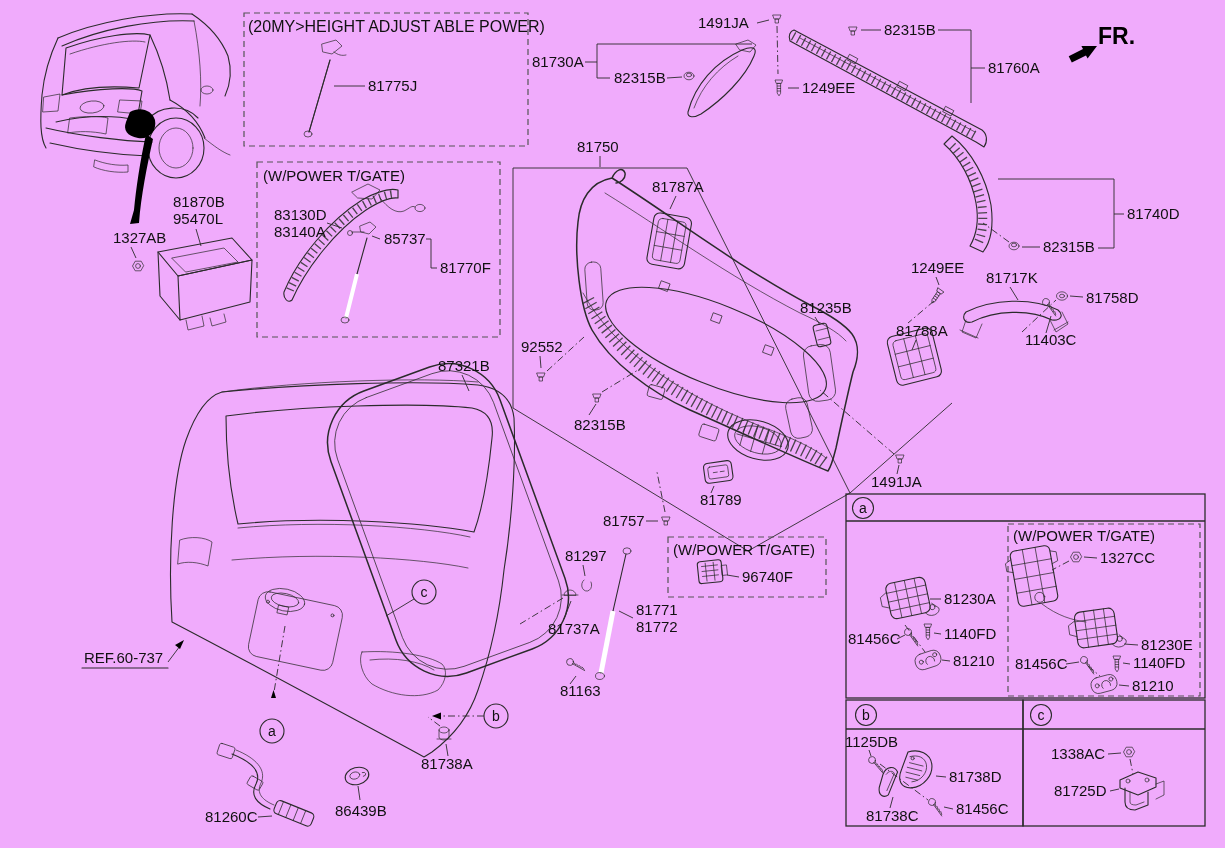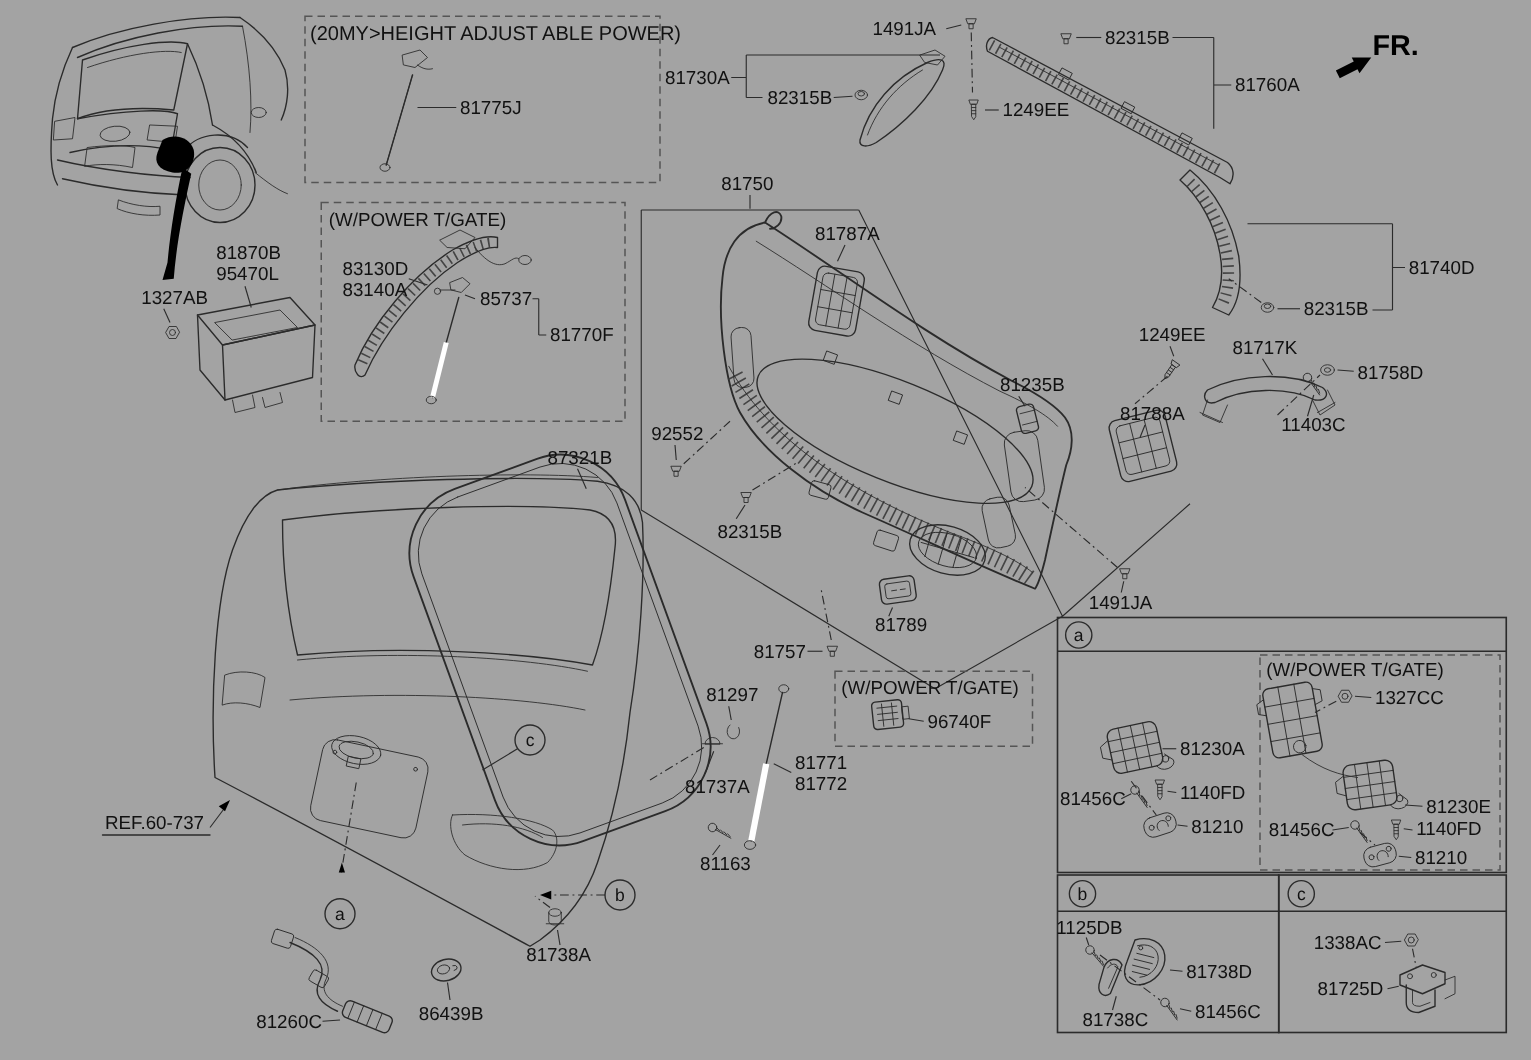--- a/index.html
+++ b/index.html
@@ -1,16 +1,16 @@
 <!DOCTYPE html>
 <html><head>
 <meta charset="utf-8">
 <style>
   html,body{margin:0;padding:0;background:#ffffff;}
-  .stage{position:relative;width:1225px;height:848px;background:#a3a3a3;overflow:hidden;
+  .stage{position:relative;width:1225px;height:848px;background:#f0abfc;overflow:hidden;
          font-family:"Liberation Sans", sans-serif;}
   svg{display:block}
   .ln{fill:none;stroke:#2b2b2b;stroke-width:1.1;stroke-linecap:round;stroke-linejoin:round}
   .ln2{fill:none;stroke:#2b2b2b;stroke-width:.7;stroke-linecap:round;stroke-linejoin:round}
   .thk{stroke-width:1.5}
   .boxsolid{fill:none;stroke:#2b2b2b;stroke-width:1.3}
   .boxdash{fill:none;stroke:#555;stroke-width:1.2;stroke-dasharray:6 4}
   .lead{fill:none;stroke:#2b2b2b;stroke-width:.9}
   .dd{fill:none;stroke:#2b2b2b;stroke-width:.9;stroke-dasharray:7 3 1.5 3}
   .hatch{fill:none;stroke:#3a3a3a;stroke-dasharray:1.3 4.4;opacity:.9}

